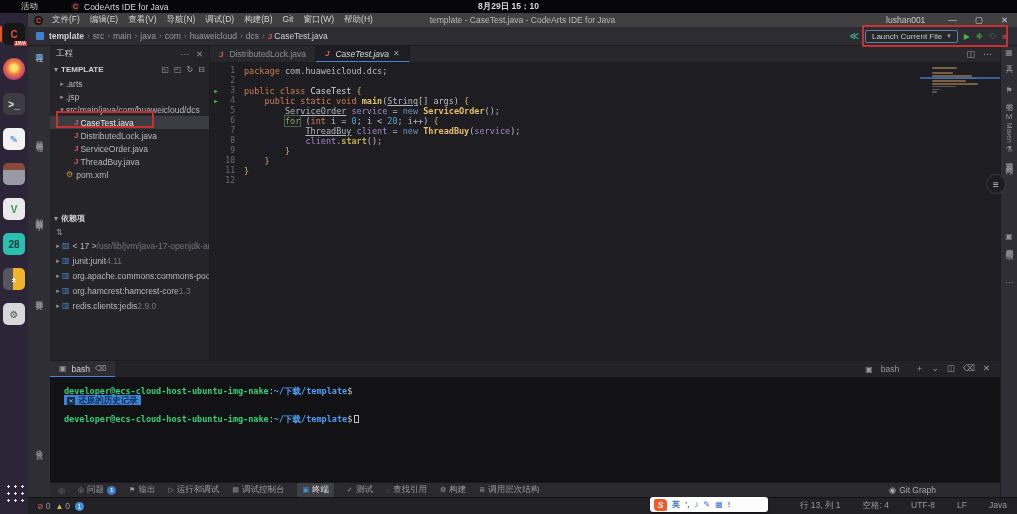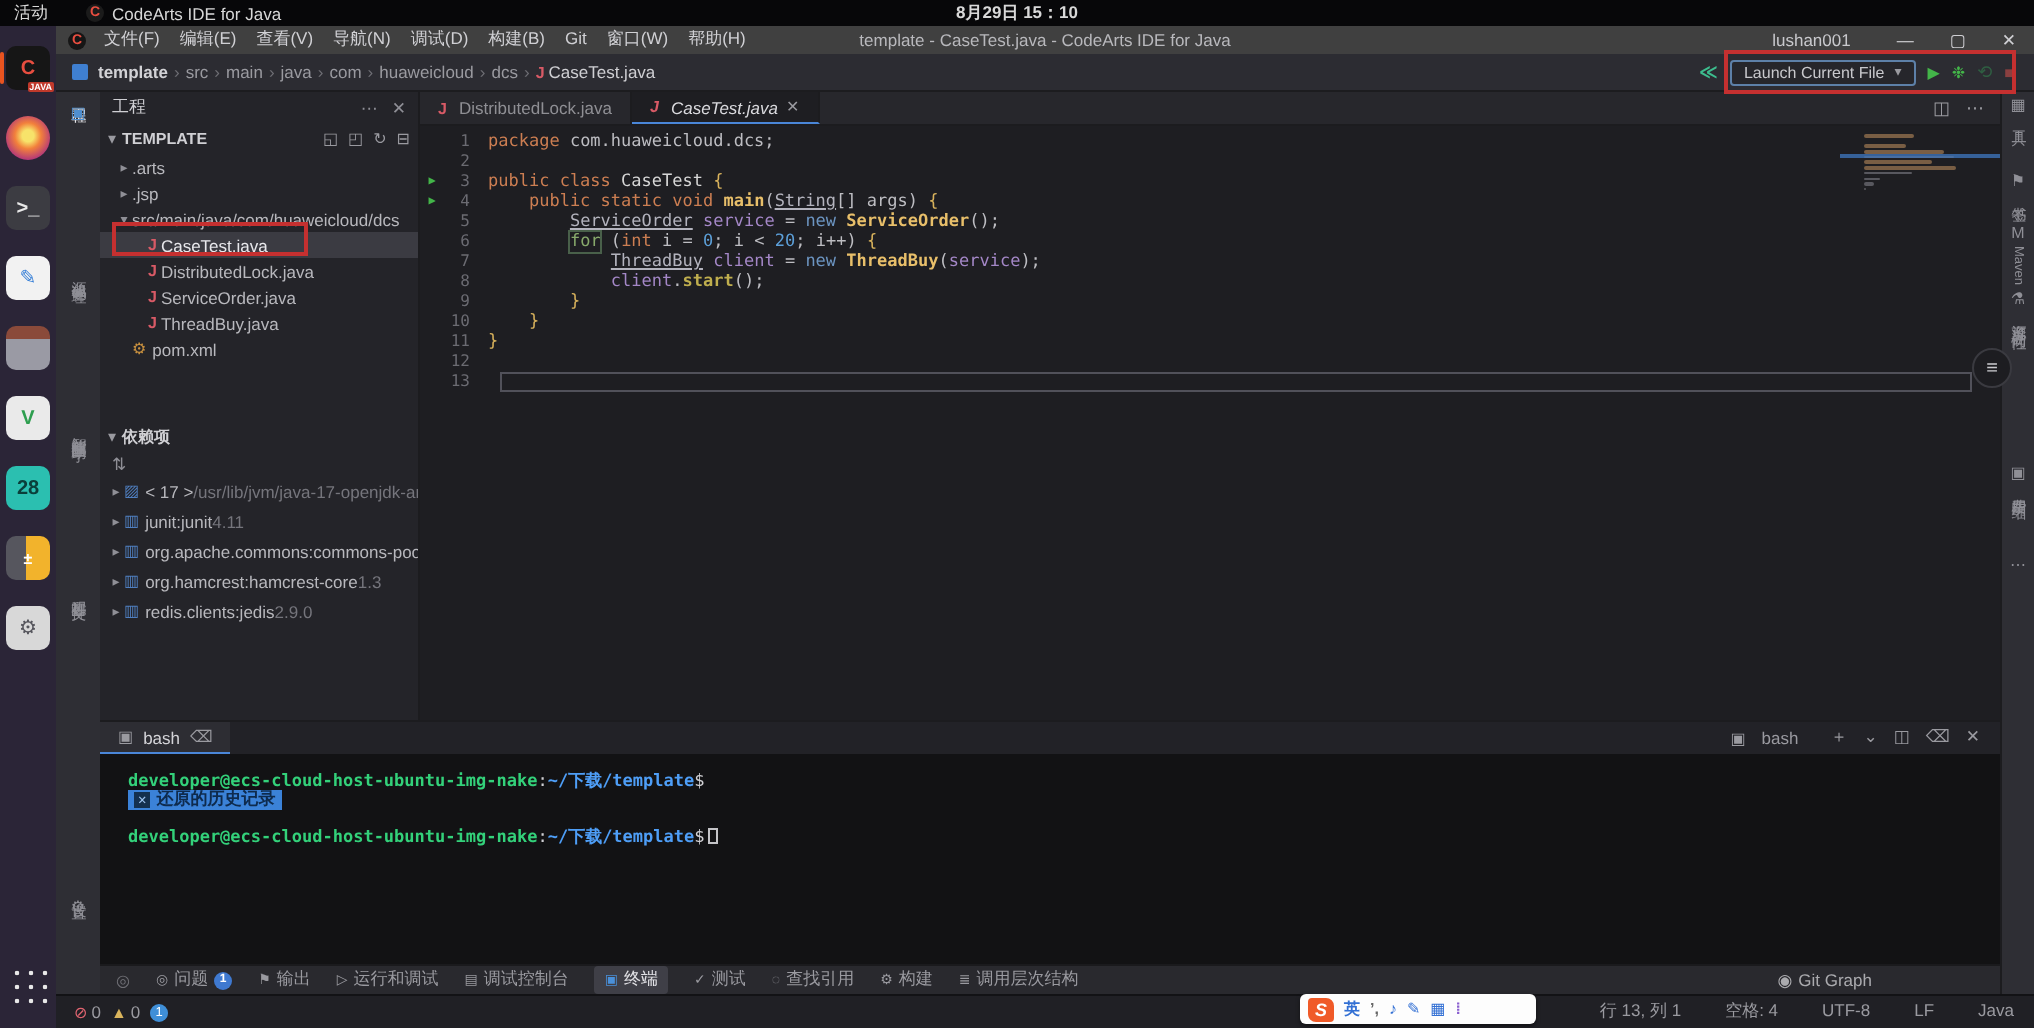--- a/index.html
+++ b/index.html
@@ -3,21 +3,21 @@
 <meta charset="utf-8">
 <style>
   * { margin:0; padding:0; box-sizing:border-box; }
   html,body { width:1017px; height:514px; background:#000; overflow:hidden;
     font-family:"Liberation Sans","DejaVu Sans",sans-serif; }
   .abs { position:absolute; }
   #stage { position:relative; width:1017px; height:514px; background:#131316; }
 
   
   #topbar { left:0; top:0; width:1017px; height:13px; background:#070709; display:flex; align-items:center; color:#d8d8d8; font-size:8.5px; }
-  #topbar .activities { padding:0 7px; }
+  #topbar .activities { padding:0 21px; }
   #topbar .app { display:flex; align-items:center; gap:4px; margin-left:12px; }
   #topbar .app .logo { width:9px; height:9px; border-radius:50%; background:#1b1b1b; color:#e84e40; font-weight:bold; font-size:7px; text-align:center; line-height:9px; }
   #topbar .clock { position:absolute; left:50%; transform:translateX(-50%); font-weight:bold; font-size:8.5px; }
 
   
   #dock { left:0; top:13px; width:28px; height:501px; background:#2b2537; display:flex; flex-direction:column; align-items:center; }
   .dock-item { position:relative; width:28px; height:28px; margin-top:7px; display:flex; align-items:center; justify-content:center; }
   .dock-glyph { width:22px; height:22px; border-radius:5px; display:flex; align-items:center; justify-content:center; font-size:10px; font-weight:bold; }
   .dock-ind { position:absolute; left:0; top:6px; width:2px; height:16px; background:#e95420; border-radius:1px; }
   .dock-badge { position:absolute; right:1px; bottom:2px; background:#c0392b; color:#fff; font-size:4.5px; padding:0 1px; border-radius:1px; font-weight:bold; }
@@ -398,21 +398,20 @@
                 <div class="code-row"><span class="g-run">▶</span><span class="g-num">3</span><span><span class="tk-kw">public class</span><span class="tk-name"> CaseTest </span><span class="tk-brace">{</span></span></div>
                 <div class="code-row"><span class="g-run">▶</span><span class="g-num">4</span><span><span class="tk-kw">    public static void</span><span class="tk-ctor"> main</span><span class="tk-plain">(</span><span class="tk-type">String</span><span class="tk-plain">[] args) </span><span class="tk-brace">{</span></span></div>
                 <div class="code-row"><span class="g-run"></span><span class="g-num">5</span><span><span class="tk-plain">        </span><span class="tk-type">ServiceOrder</span><span class="tk-plain"> </span><span class="tk-var">service</span><span class="tk-plain"> = </span><span class="tk-new">new</span><span class="tk-plain"> </span><span class="tk-ctor">ServiceOrder</span><span class="tk-plain">();</span></span></div>
                 <div class="code-row"><span class="g-run"></span><span class="g-num">6</span><span><span class="tk-plain">        </span><span class="tk-boxed">for</span><span class="tk-plain"> (</span><span class="tk-kw">int</span><span class="tk-plain"> i = </span><span class="tk-num">0</span><span class="tk-plain">; i &lt; </span><span class="tk-num">20</span><span class="tk-plain">; i++) </span><span class="tk-brace">{</span></span></div>
                 <div class="code-row"><span class="g-run"></span><span class="g-num">7</span><span><span class="tk-plain">            </span><span class="tk-type">ThreadBuy</span><span class="tk-plain"> </span><span class="tk-var">client</span><span class="tk-plain"> = </span><span class="tk-new">new</span><span class="tk-plain"> </span><span class="tk-ctor">ThreadBuy</span><span class="tk-plain">(</span><span class="tk-var">service</span><span class="tk-plain">);</span></span></div>
                 <div class="code-row"><span class="g-run"></span><span class="g-num">8</span><span><span class="tk-plain">            </span><span class="tk-var">client</span><span class="tk-plain">.</span><span class="tk-method">start</span><span class="tk-plain">();</span></span></div>
                 <div class="code-row"><span class="g-run"></span><span class="g-num">9</span><span><span class="tk-plain">        </span><span class="tk-brace">}</span></span></div>
                 <div class="code-row"><span class="g-run"></span><span class="g-num">10</span><span><span class="tk-plain">    </span><span class="tk-brace">}</span></span></div>
                 <div class="code-row"><span class="g-run"></span><span class="g-num">11</span><span><span class="tk-brace">}</span></span></div>
                 <div class="code-row"><span class="g-run"></span><span class="g-num">12</span><span></span></div>
-                <div class="code-row"><span class="g-run"></span><span class="g-num">13</span><span class="cur-box"></span><span></span></div>
               </div>
           </div>
         </div>
 
         <div id="terminal">
           <div id="termtabs">
             <span class="ttab">
               <span class="ticon">▣</span>
               <span>bash</span>
               <span class="ticon">⌫</span>

